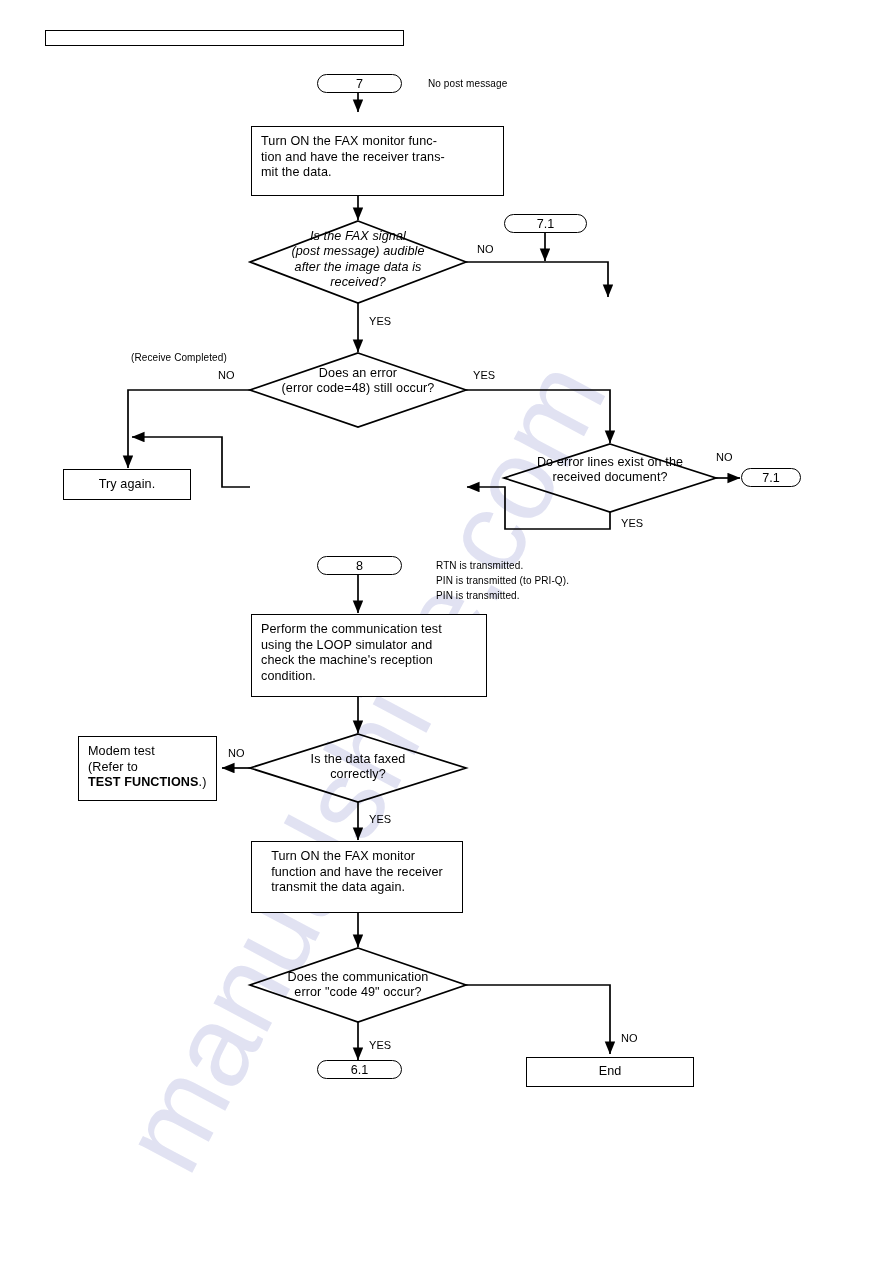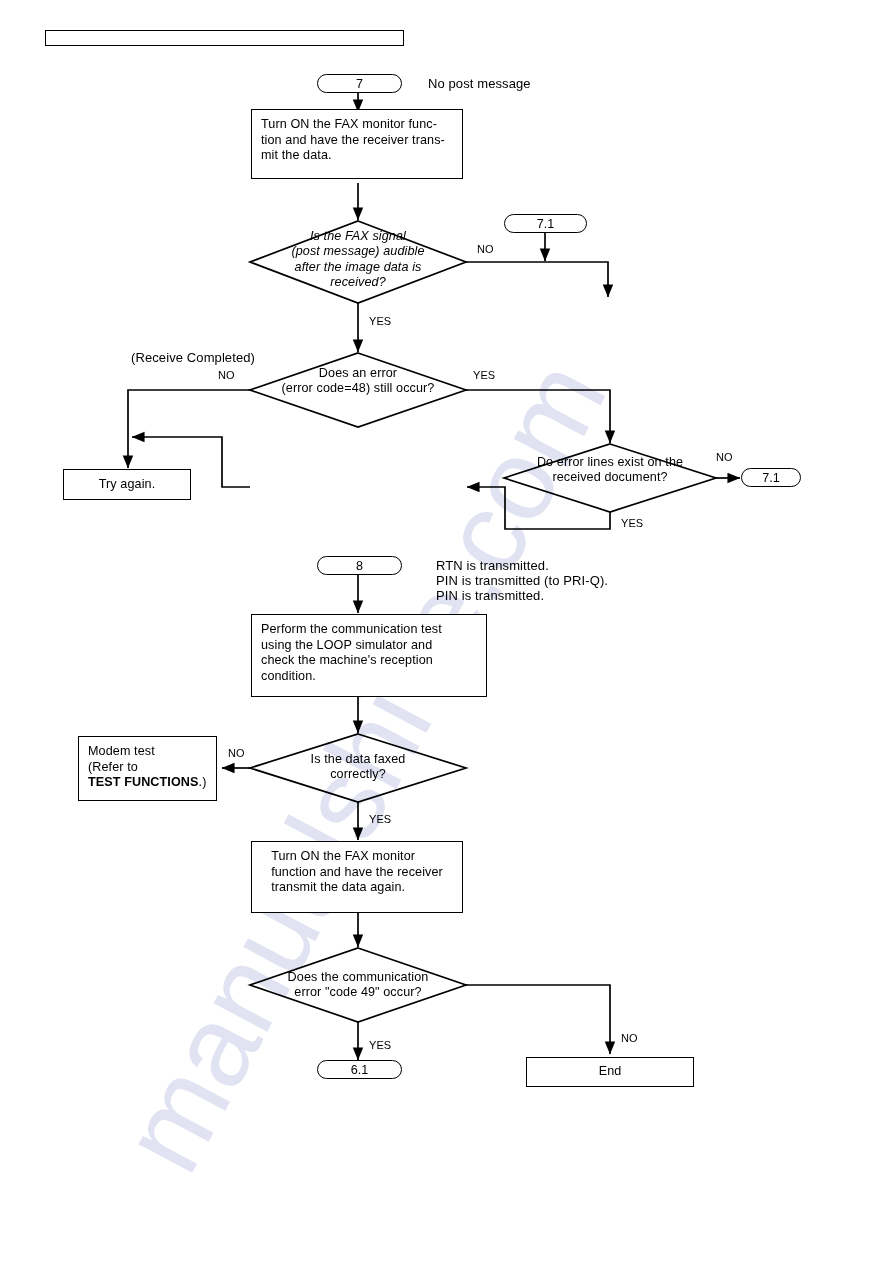--- a/index.html
+++ b/index.html
@@ -92,21 +92,21 @@
     font-size:12.6px;
     line-height:15.4px;
     letter-spacing:.1px;
     pointer-events:none;
   }
 
   
   .lbl{
     position:absolute;
     z-index:4;
-    font-size:13px;
+    font-size:10px;
     line-height:15.6px;
     white-space:pre;
     letter-spacing:.1px;
   }
   .lbl.yn{ font-size:11px; }
   .bold{ font-weight:bold; }
 </style>
 </head>
 <body>
 
@@ -171,21 +171,21 @@
       <path d="M466,985 L610,985 L610,1054" marker-end="url(#ah)"></path>
     </g>
   </svg>
 
   <div class="node term" style="left:317px; top:74px; width:85px;">
     <span>7</span>
   </div>
 
   <div class="lbl" style="left:428px; top:76px;">No post message</div>
 
-  <div class="node proc" style="left:251px; top:109px; width:212px; height:70px;">
+  <div class="node proc" style="left:251px; top:126px; width:253px; height:70px;">
     <div>
       <div>Turn ON the FAX monitor func-</div>
       <div>tion and have the receiver trans-</div>
       <div>mit the data.</div>
     </div>
   </div>
 
   <div class="dia-label" style="left:258px; top:229px; width:200px;font-style:italic;">
     <div>Is the FAX signal</div>
     <div>(post message) audible</div>

